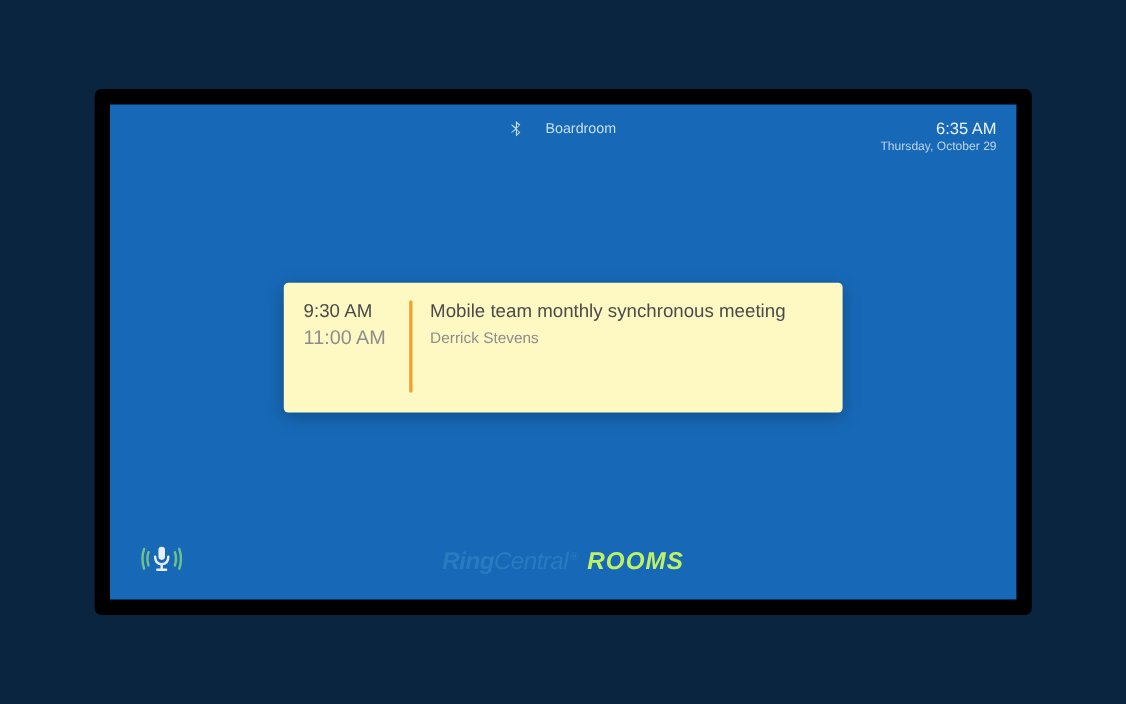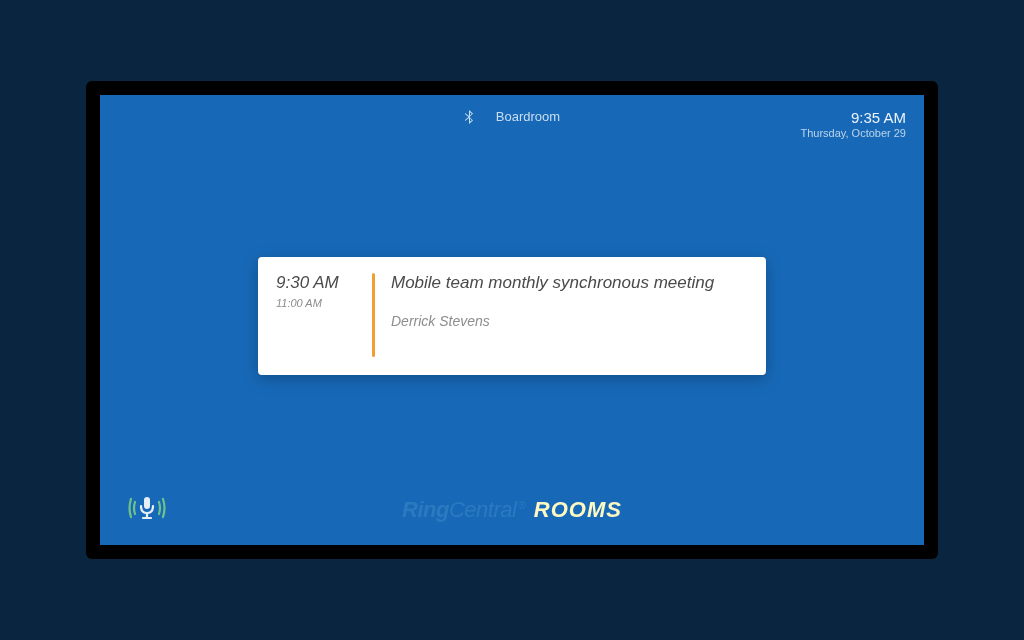--- a/index.html
+++ b/index.html
@@ -61,53 +61,52 @@
       font-size: 11px;
       margin-top: 1px;
     }
     .meeting-card {
       position: absolute;
       left: 50%;
       top: 162px;
       transform: translateX(-50%);
       width: 508px;
       height: 118px;
-      background: #ffffff;
+      background: #fef9c3;
       border-radius: 4px;
       box-shadow: 0 4px 16px rgba(0,0,0,0.25);
       display: flex;
       padding: 16px 18px 18px 18px;
-      font-style: italic;
     }
     .meeting-times {
       width: 96px;
       display: flex;
       flex-direction: column;
       gap: 4px;
     }
     .meeting-start {
       color: #4a4a4a;
       font-size: 17px;
       font-weight: 400;
     }
     .meeting-end {
       color: #8d8d8d;
-      font-size: 11px;
+      font-size: 18px;
       font-weight: 400;
     }
     .meeting-divider {
       width: 3px;
       background: #f0a030;
       border-radius: 2px;
       margin-right: 16px;
     }
     .meeting-details {
       display: flex;
       flex-direction: column;
-      gap: 20px;
+      gap: 6px;
     }
     .meeting-title {
       color: #4a4a4a;
       font-size: 17px;
       font-weight: 400;
     }
     .meeting-organizer {
       color: #8d8d8d;
       font-size: 14px;
       font-weight: 400;
@@ -141,21 +140,21 @@
     }
     .brand-reg {
       color: #2a7ac0;
       font-size: 10px;
       vertical-align: top;
       position: relative;
       top: -8px;
       font-style: normal;
     }
     .brand-right {
-      color: #fef9c3;
+      color: #bef264;
       font-size: 22px;
       font-weight: 800;
       font-style: italic;
       letter-spacing: 1px;
       margin-left: 6px;
     }
   </style>
 </head>
 <body>
 
@@ -163,21 +162,21 @@
   <div class="screen">
 
     <div class="statusbar">
       <div class="status-center">
         <svg width="10" height="14" viewBox="0 0 10 14">
           <path d="M5 0 L9 3.5 L5.5 7 L9 10.5 L5 14 L5 8 L1 11 L1 10 L4.5 7 L1 4 L1 3 L5 6 L5 0 Z M6 2.2 L6 5.5 L7.8 3.8 Z M6 8.5 L6 11.8 L7.8 10.2 Z" fill="#cadef0"></path>
         </svg>
         <span>Boardroom</span>
       </div>
       <div class="status-right">
-        <div class="status-time">9:35 AM</div>
+        <div class="status-time">6:35 AM</div>
         <div class="status-date">Thursday, October 29</div>
       </div>
     </div>
 
     <div class="meeting-card">
       <div class="meeting-times">
         <div class="meeting-start">9:30 AM</div>
         <div class="meeting-end">11:00 AM</div>
       </div>
       <div class="meeting-divider"></div>

